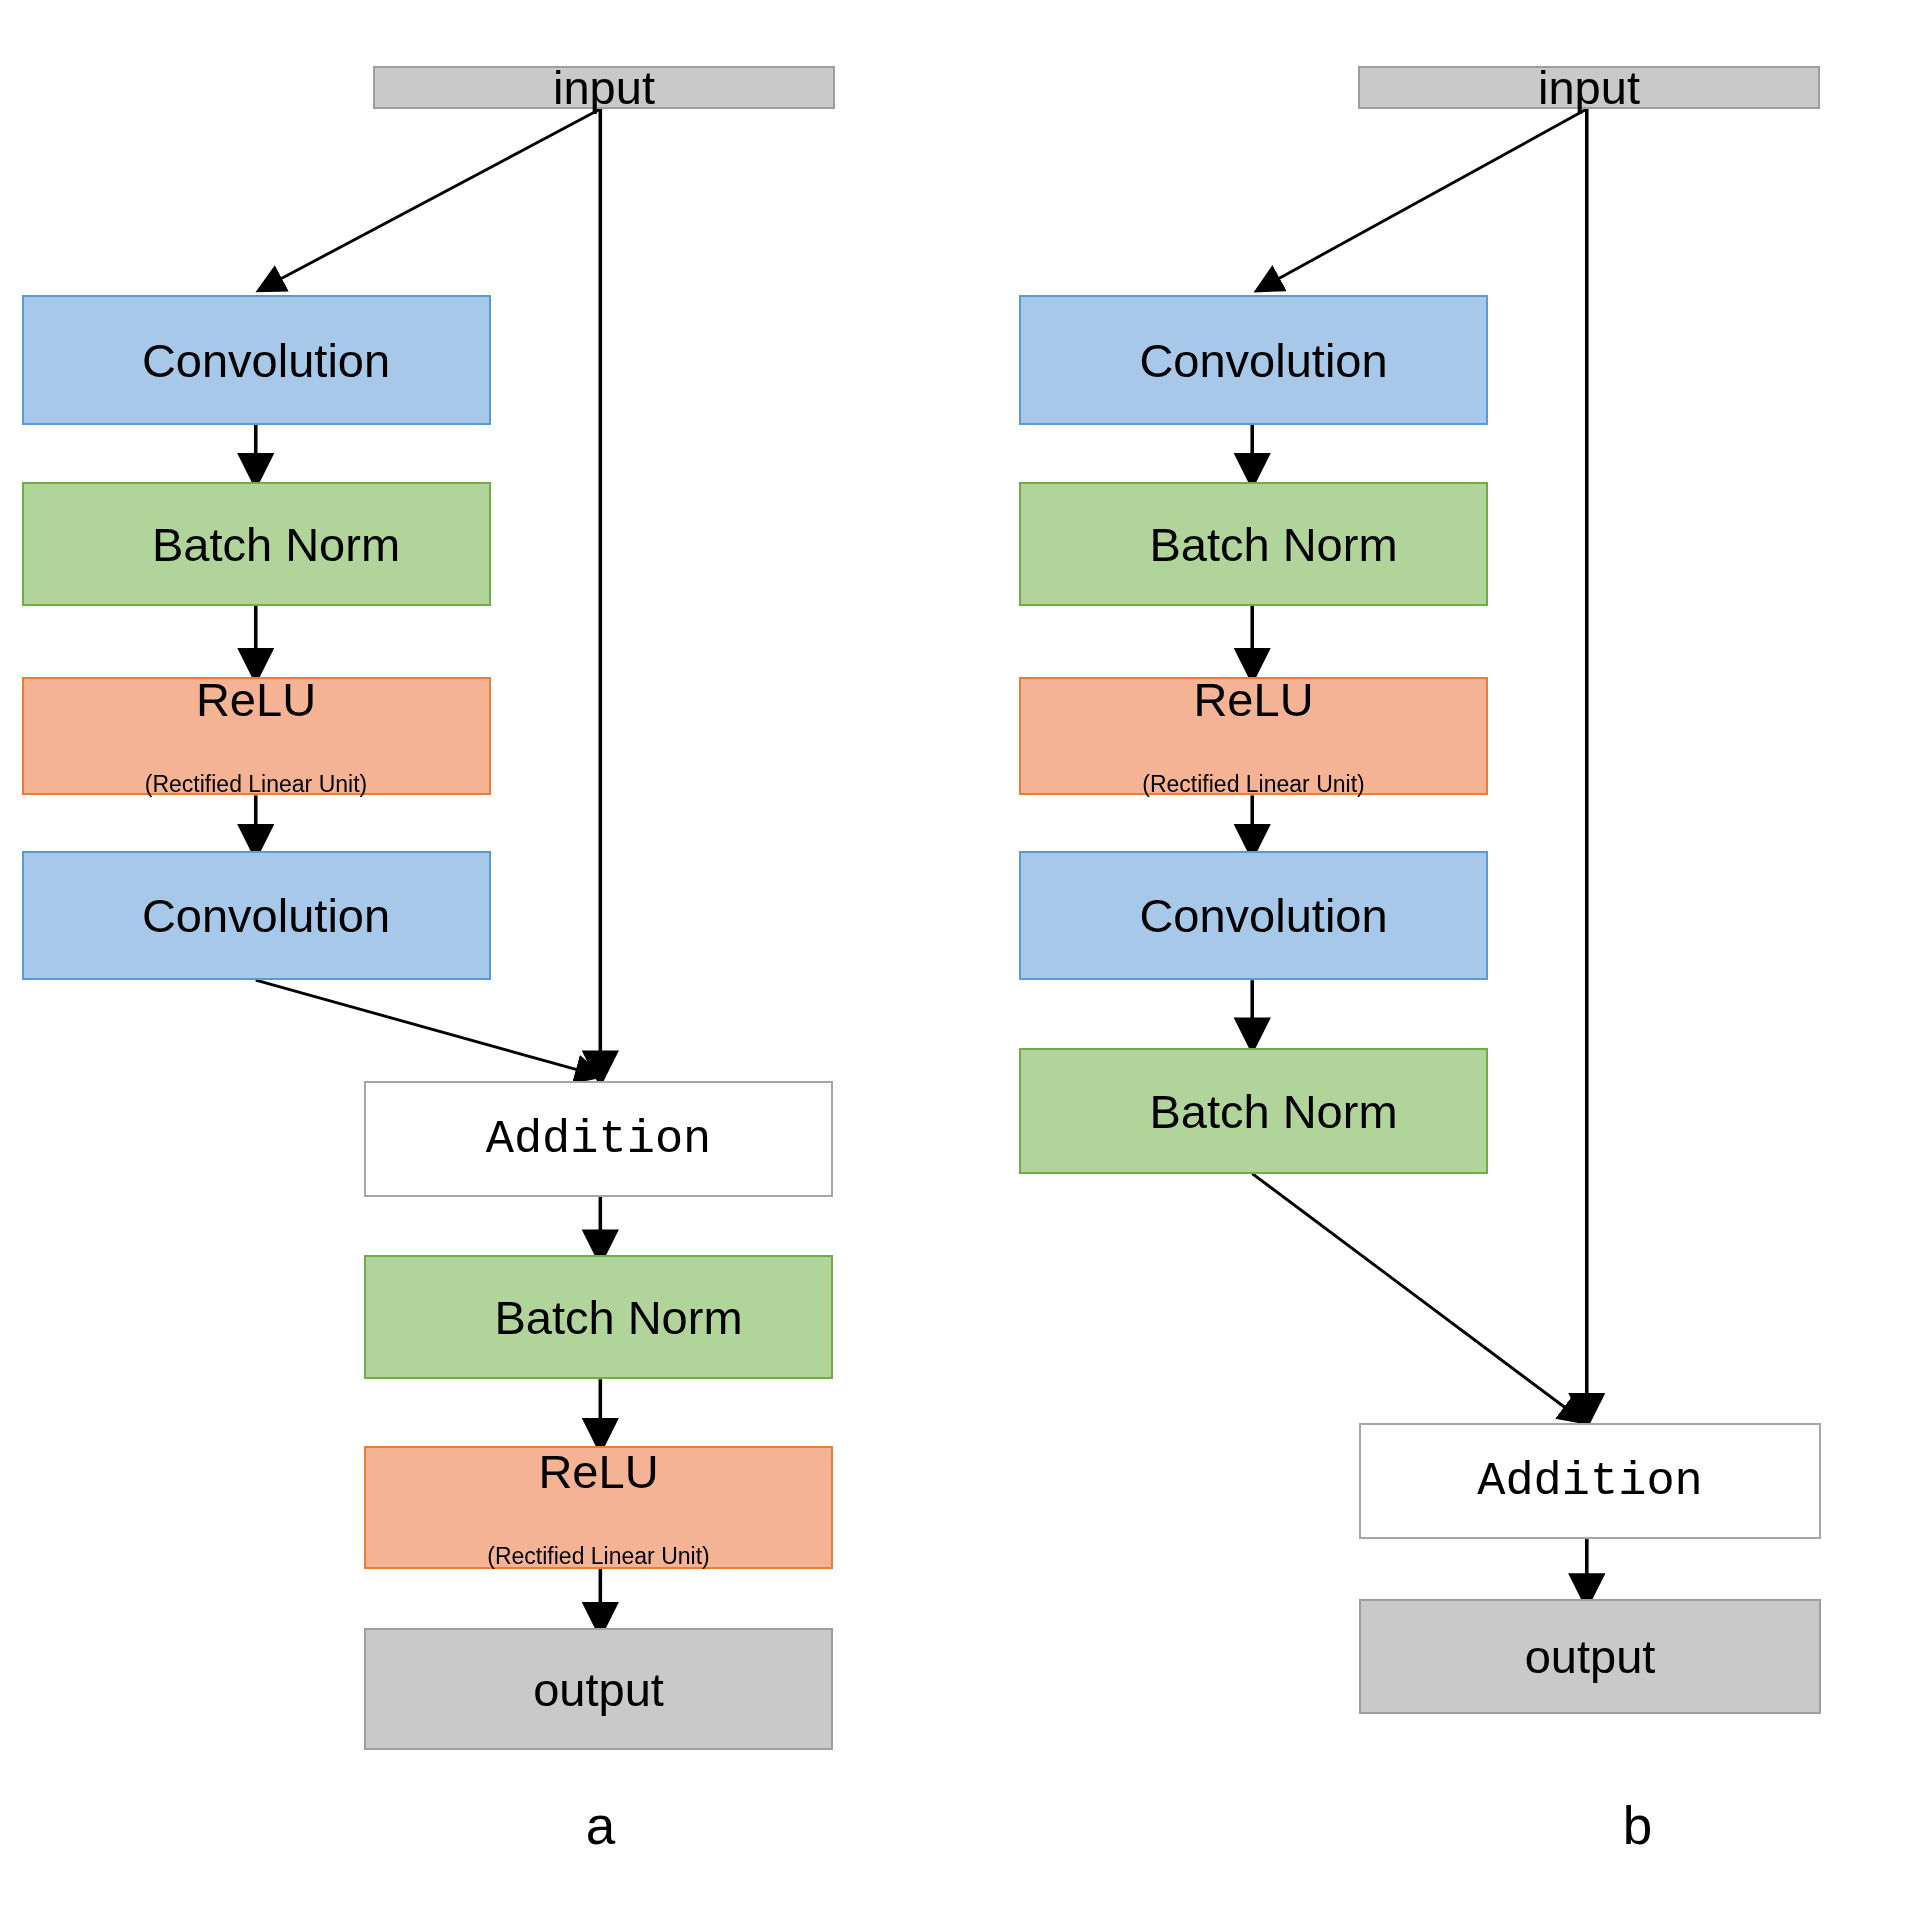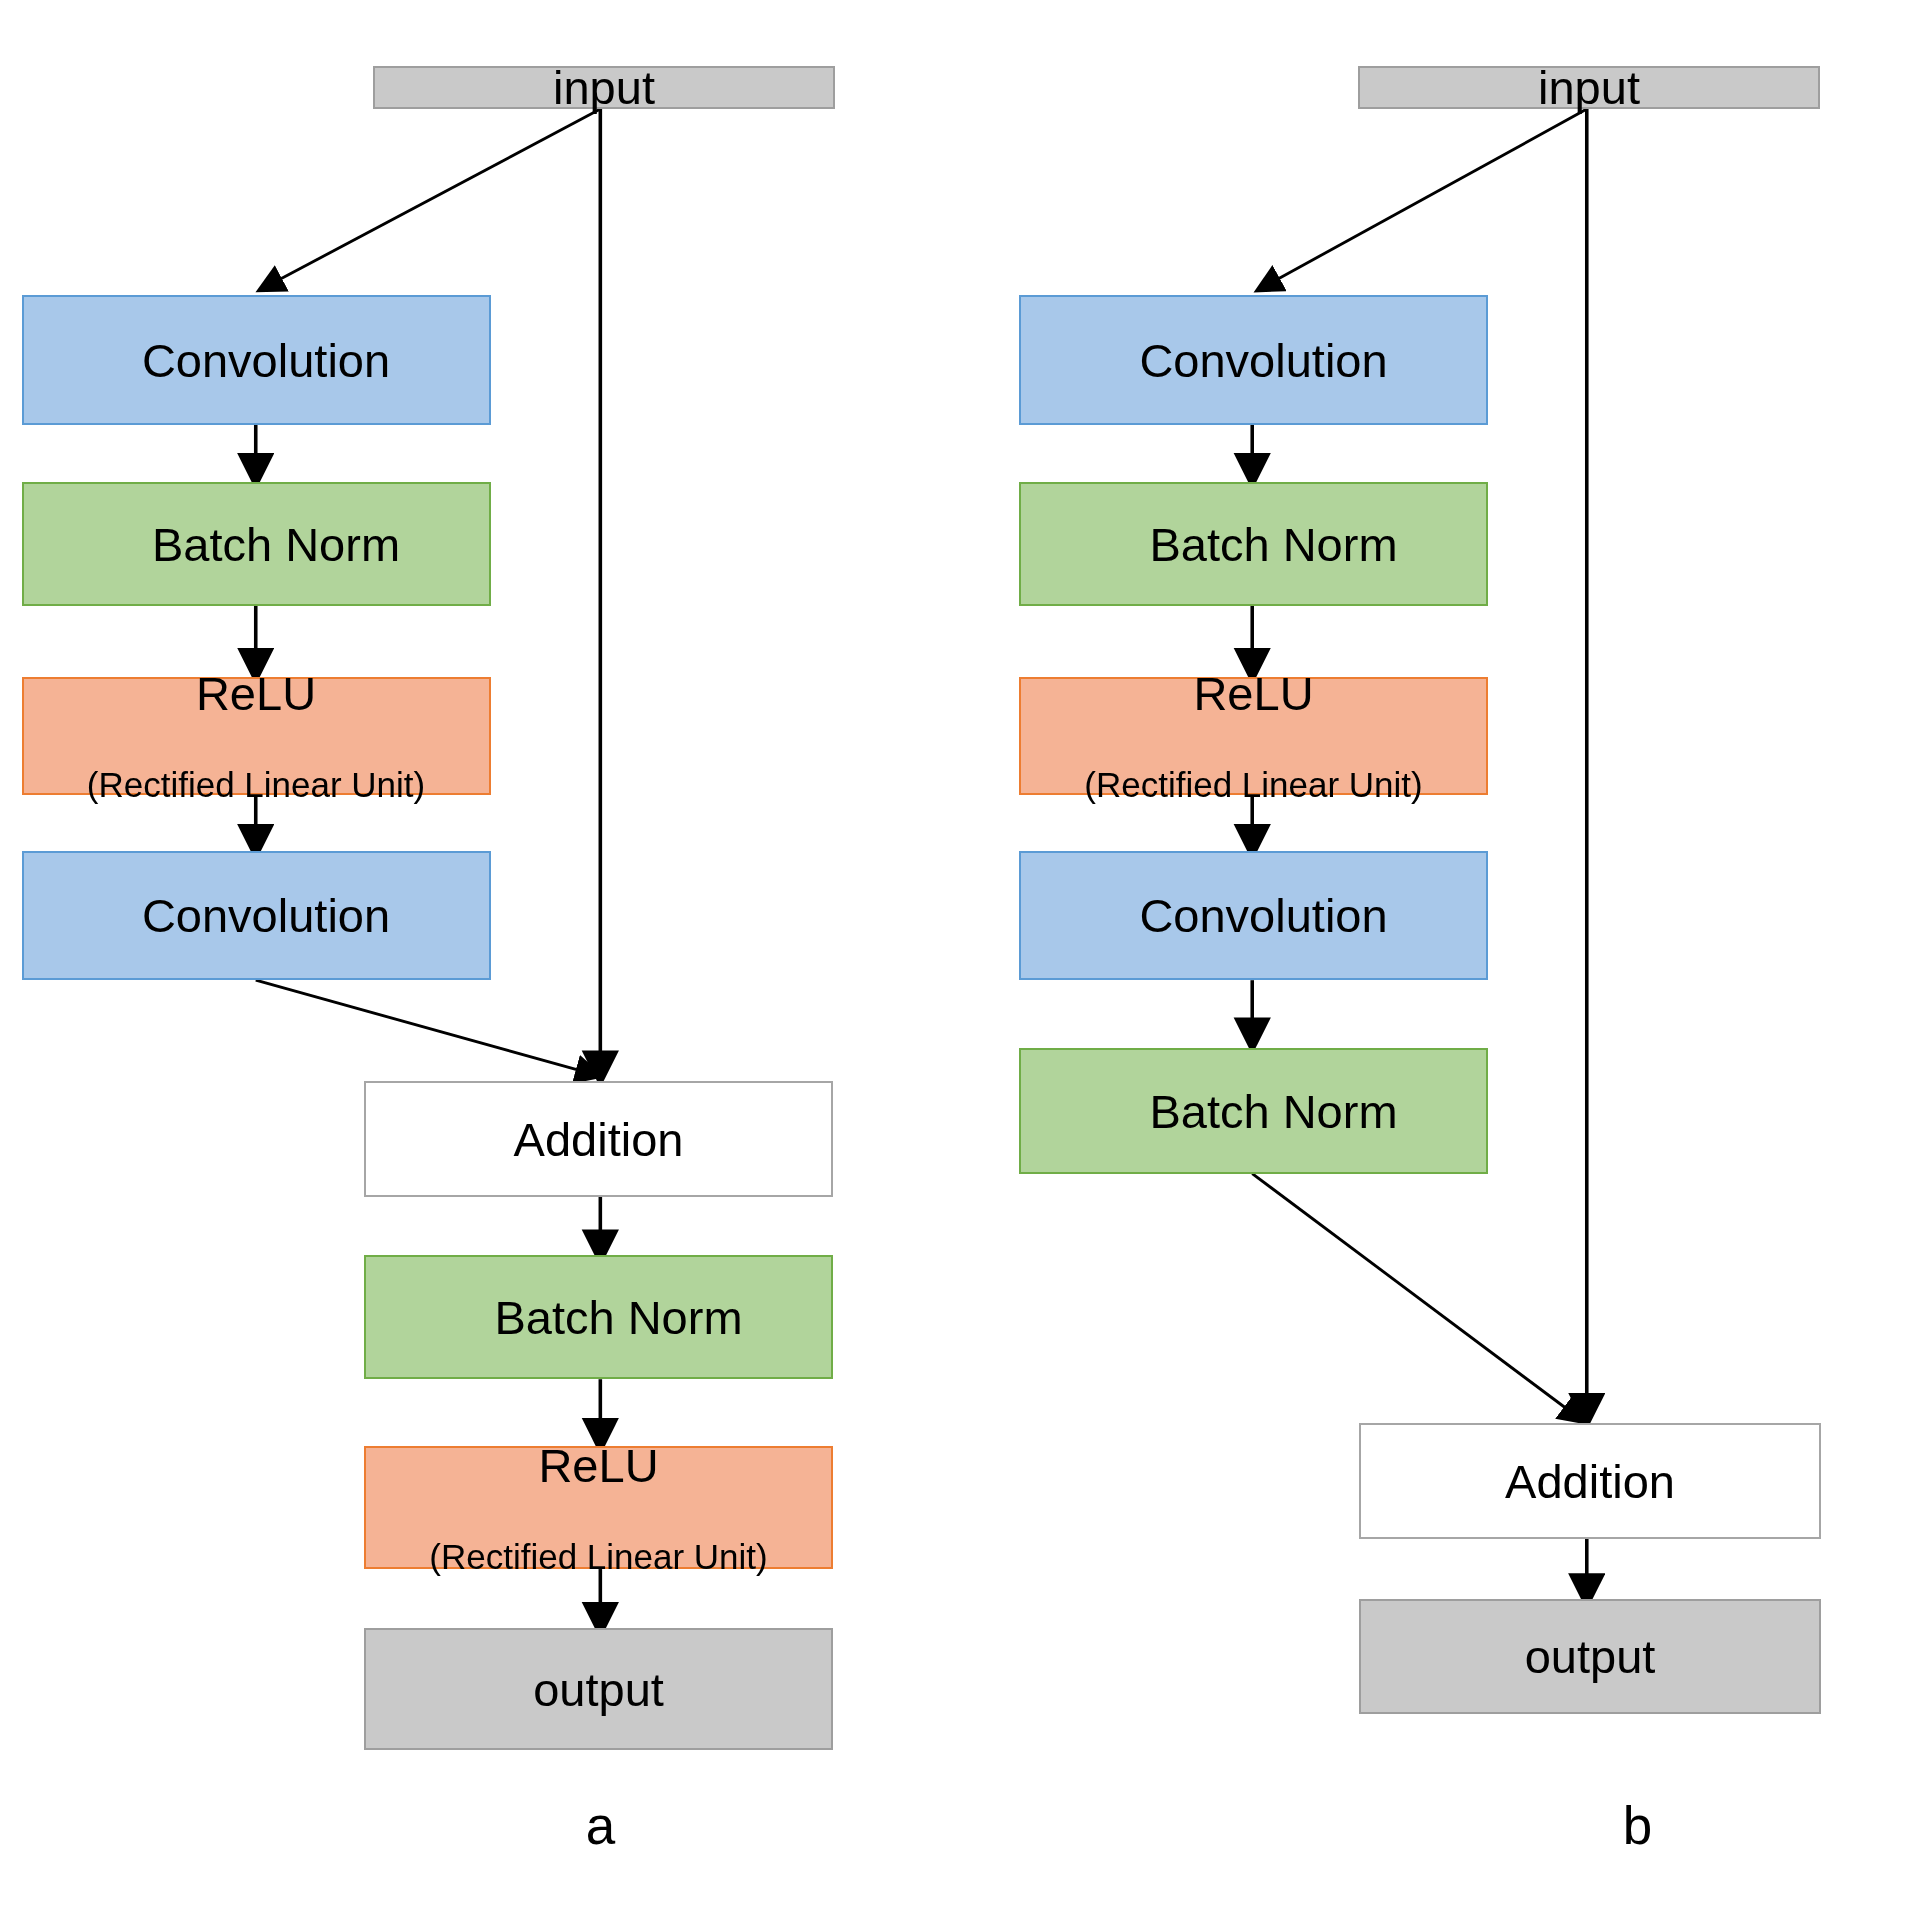--- a/index.html
+++ b/index.html
@@ -36,28 +36,28 @@
     justify-content: center;
     text-align: center;
     color: #000000;
     line-height: 1.0;
   }
   .node-label {
     display: block;
     white-space: nowrap;
   }
   .lbl-main { font-size: 47px; }
-  .lbl-sub  { font-size: 35px; margin-top: 2px; }
+  .lbl-sub  { font-size: 23px; margin-top: 2px; }
   .lbl-io   { font-size: 47px; }
 
   .fill-gray   { background: #c9c9c9; border: 2.1px solid #9e9e9e; }
   .fill-blue   { background: #a8c8ea; border: 2.1px solid #5b9bd5; padding-left: 20px; }
   .fill-green  { background: #b1d49b; border: 2.1px solid #70ad47; padding-left: 40px; }
   .fill-orange { background: #f5b395; border: 2.1px solid #ed7d31; gap: 48px; }
-  .fill-white  { background: #ffffff; border: 2.1px solid #a6a6a6; }
+  .fill-white  { background: #ffffff; border: 2.1px solid #a6a6a6; font-family: Liberation Mono, monospace; }
 
   .panel-caption {
     position: absolute;
     font-size: 53px;
     color: #000000;
     text-align: center;
     width: 143px;
   }
 </style>
 </head>

